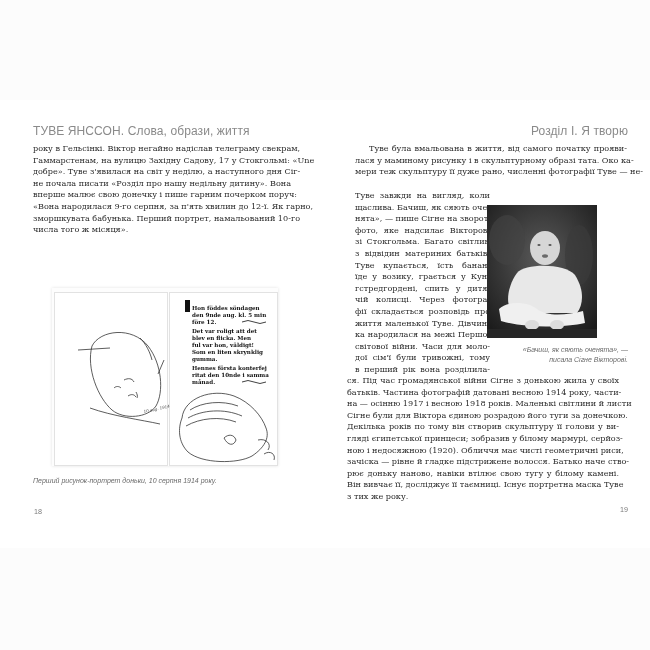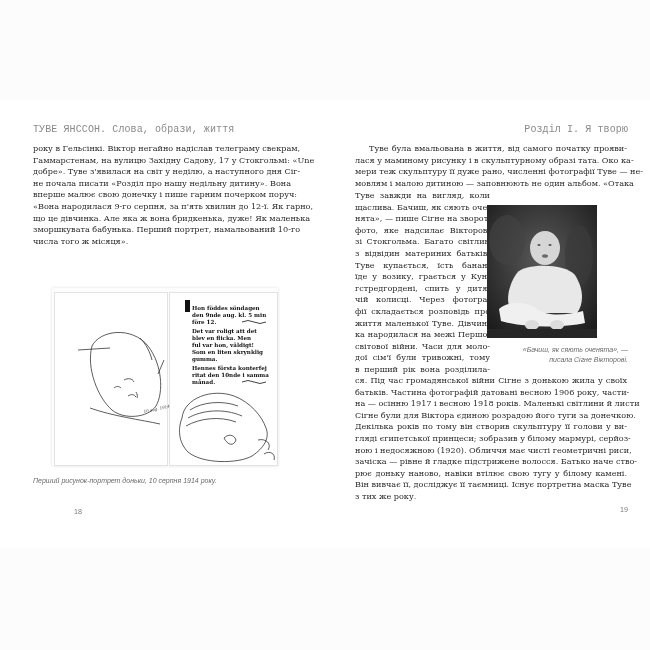--- a/index.html
+++ b/index.html
@@ -12,35 +12,35 @@
     }
     .spread {
       position: absolute; left: 0; top: 100px; width: 650px; height: 448px;
       background: #ffffff;
     }
     .page { position: absolute; top: 0; height: 448px; }
     .page.left { left: 0; width: 325px; }
     .page.right { left: 325px; width: 325px; }
     .running-head {
       position: absolute; top: 24px;
-      font-family: Liberation Mono, monospace;
-      font-size: 10px; color: #8a8a8a; letter-spacing: 0.1px;
+      font-family: Liberation Sans, sans-serif;
+      font-size: 12px; color: #8a8a8a; letter-spacing: 0.1px;
       white-space: nowrap;
     }
     .left .running-head { left: 33px; }
     .right .running-head { right: 22px; text-align: left; }
     .body-text {
       position: absolute;
       font-size: 8.1px; line-height: 11.6px; color: #2b2b2b;
       text-align: justify;
     }
     .left .body-text { left: 33px; top: 43px; width: 236px; }
     .right .body-text.top { left: 30px; top: 43px; width: 272px; }
     .right .body-text.narrow { left: 30px; top: 90px; width: 135px; }
-    .right .body-text.bottom { left: 30px; top: 275px; width: 272px; }
+    .right .body-text.bottom { left: 22px; top: 275px; width: 272px; }
     .line { display: block; text-align-last: justify; white-space: nowrap; }
     .line.last { text-align-last: left; }
 
     .figure-left {
       position: absolute; left: 52px; top: 188px; width: 226px; height: 178px;
       background: #fdfdfd;
       box-shadow: 0 0 3px rgba(0,0,0,0.12);
     }
     .figure-left .sheet {
       position: absolute; top: 4px; height: 172px; background: #ffffff;
@@ -51,21 +51,21 @@
     .figure-left svg { position: absolute; left: 0; top: 0; }
 
     .caption-left {
       position: absolute; left: 33px; top: 377px;
       font-family: "Liberation Sans", sans-serif; font-style: italic;
       font-size: 7px; color: #6a6a6a; white-space: nowrap;
     }
     .folio {
       position: absolute; top: 446px;
       font-family: "Liberation Sans", sans-serif;
-      font-size: 7.2px; color: #7a7a7a; margin-left: 40px;
+      font-size: 7.2px; color: #7a7a7a;
     }
     .left .folio { left: 34px; top: 407px; }
     .right .folio { right: 22px; top: 405px; }
 
     .photo {
       position: absolute; left: 162px; top: 105px; width: 110px; height: 133px;
       background: #2b2b2b; overflow: hidden;
     }
     .photo svg { position: absolute; left: 0; top: 0; }
     .photo-caption {
@@ -82,21 +82,20 @@
   <div class="page left">
     <div class="running-head">ТУВЕ ЯНССОН. Слова, образи, життя</div>
 
     <div class="body-text">
       <span class="line">року в Гельсінкі. Віктор негайно надіслав телеграму свекрам,</span>
       <span class="line">Гаммарстенам, на вулицю Західну Садову, 17 у Стокгольмі: «Une</span>
       <span class="line">добре». Туве з'явилася на світ у неділю, а наступного дня Сіг-</span>
       <span class="line">не почала писати «Розділ про нашу недільну дитину». Вона</span>
       <span class="line">вперше малює свою донечку і пише гарним почерком поруч:</span>
       <span class="line">«Вона народилася 9-го серпня, за п'ять хвилин до 12-ї. Як гарно,</span>
-      <span class="line">що це дівчинка. Але яка ж вона бридкенька, дуже! Як маленька</span>
       <span class="line">зморшкувата бабунька. Перший портрет, намальований 10-го</span>
       <span class="line last">числа того ж місяця».</span>
     </div>
 
     <div class="figure-left">
       <div class="sheet l"></div>
       <div class="sheet r"></div>
       <svg width="226" height="178" viewBox="0 0 226 178">
 
         <g fill="none" stroke="#333" stroke-width="0.8">
@@ -145,21 +144,20 @@
     <div class="folio">18</div>
   </div>
 
   <div class="page right">
     <div class="running-head">Розділ I. Я творю</div>
 
     <div class="body-text top">
       <span class="line" style="text-indent:14px">Туве була вмальована в життя, від самого початку прояви-</span>
       <span class="line">лася у маминому рисунку і в скульптурному образі тата. Око ка-</span>
       <span class="line">мери теж скульптуру її дуже рано, численні фотографії Туве — не-</span>
-      <span class="line">мовлям і малою дитиною — заповнюють не один альбом. «Отака</span>
     </div>
 
     <div class="body-text narrow">
       <span class="line">Туве завжди на вигляд, коли</span>
       <span class="line">щаслива. Бачиш, як сяють оче-</span>
       <span class="line">нята», — пише Сігне на звороті</span>
       <span class="line">фото, яке надсилає Вікторові</span>
       <span class="line">зі Стокгольма. Багато світлин</span>
       <span class="line">з відвідин материних батьків:</span>
       <span class="line">Туве купається, їсть банан,</span>
@@ -199,21 +197,21 @@
       </svg>
     </div>
 
     <div class="photo-caption">
       <div>«Бачиш, як сяють оченята», —</div>
       <div>писала Сігне Вікторові.</div>
     </div>
 
     <div class="body-text bottom">
       <span class="line">ся. Під час громадянської війни Сігне з донькою жила у своїх</span>
-      <span class="line">батьків. Частина фотографій датовані весною 1906 року, части-</span>
+      <span class="line">батьків. Частина фотографій датовані весною 1914 року, части-</span>
       <span class="line">на — осінню 1917 і весною 1918 років. Маленькі світлини й листи</span>
       <span class="line">Сігне були для Віктора єдиною розрадою його туги за донечкою.</span>
       <span class="line">Декілька років по тому він створив скульптуру її голови у ви-</span>
       <span class="line">гляді єгипетської принцеси; зобразив у білому мармурі, серйоз-</span>
       <span class="line">ною і недосяжною (1920). Обличчя має чисті геометричні риси,</span>
       <span class="line">зачіска — рівне й гладке підстрижене волосся. Батько наче ство-</span>
       <span class="line">рює доньку наново, навіки втілює свою тугу у білому камені.</span>
       <span class="line">Він вивчає її, досліджує її таємниці. Існує портретна маска Туве</span>
       <span class="line last">з тих же року.</span>
     </div>

